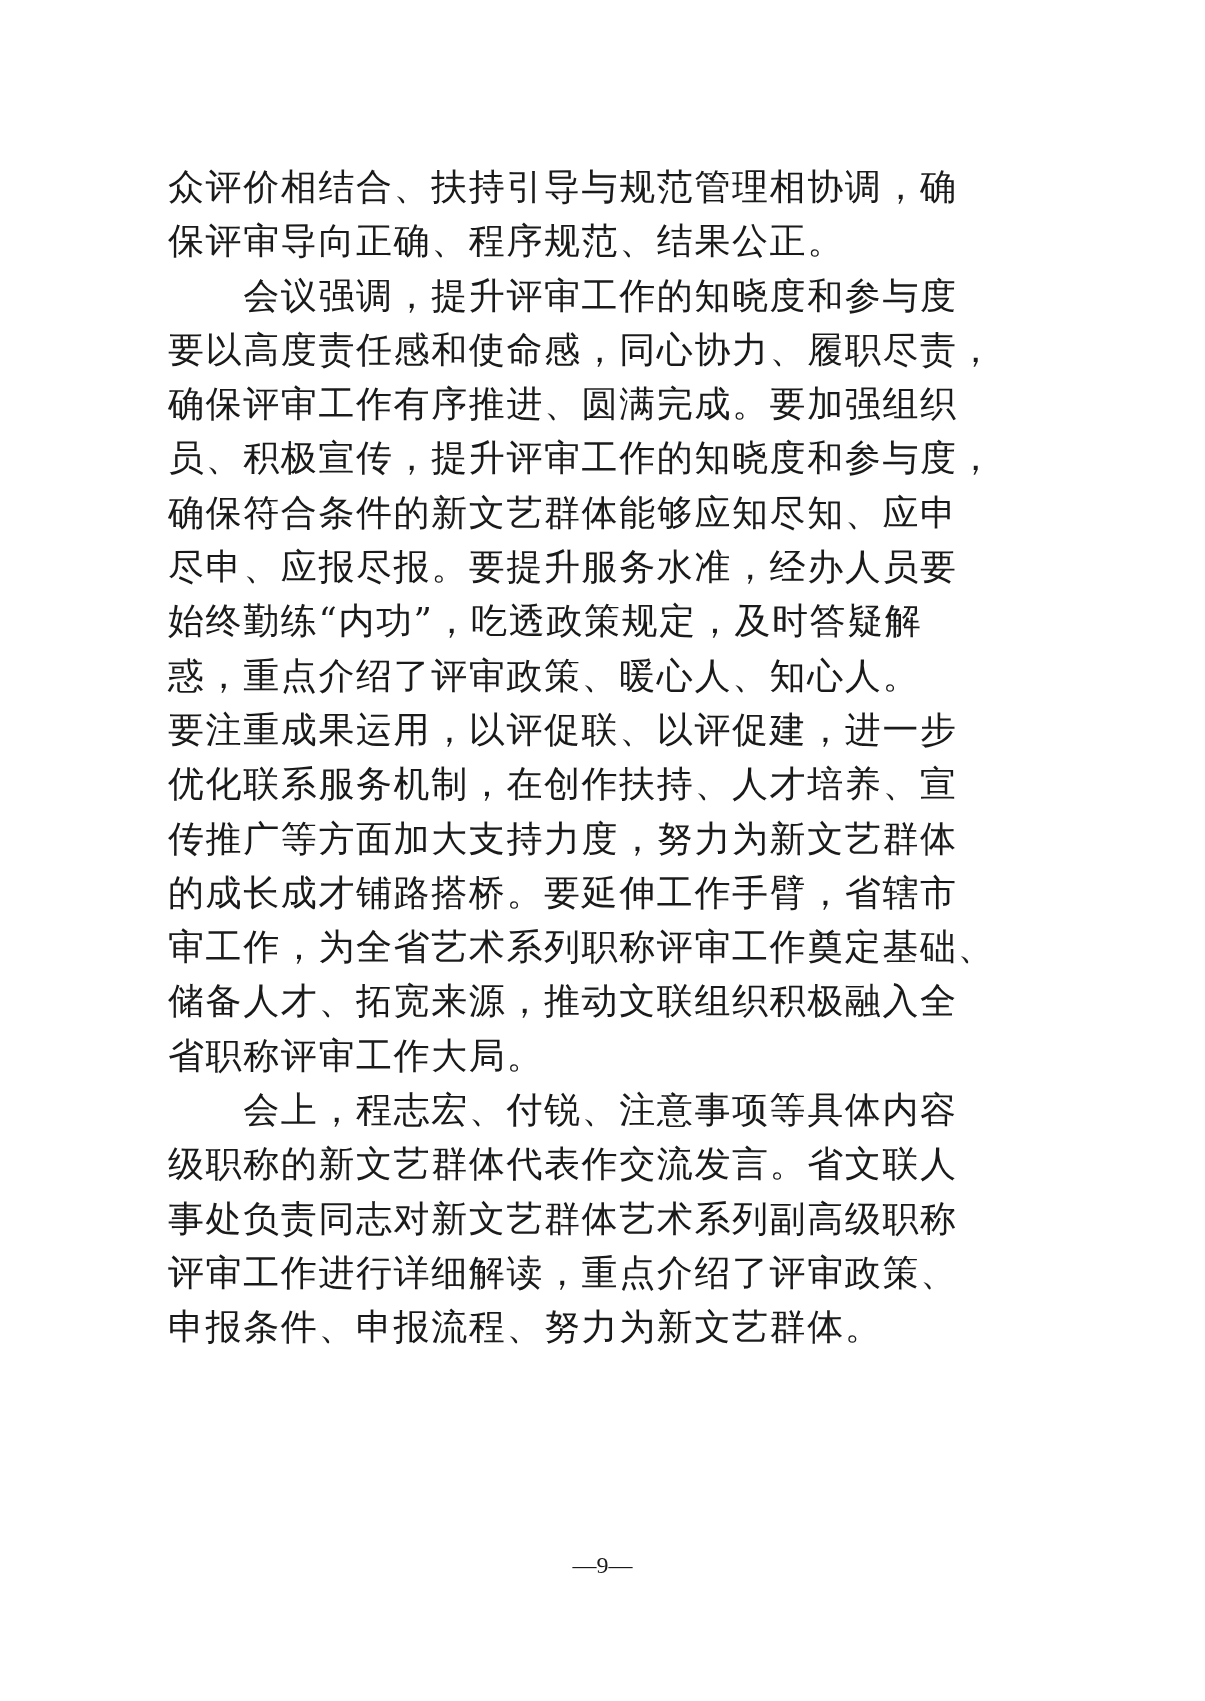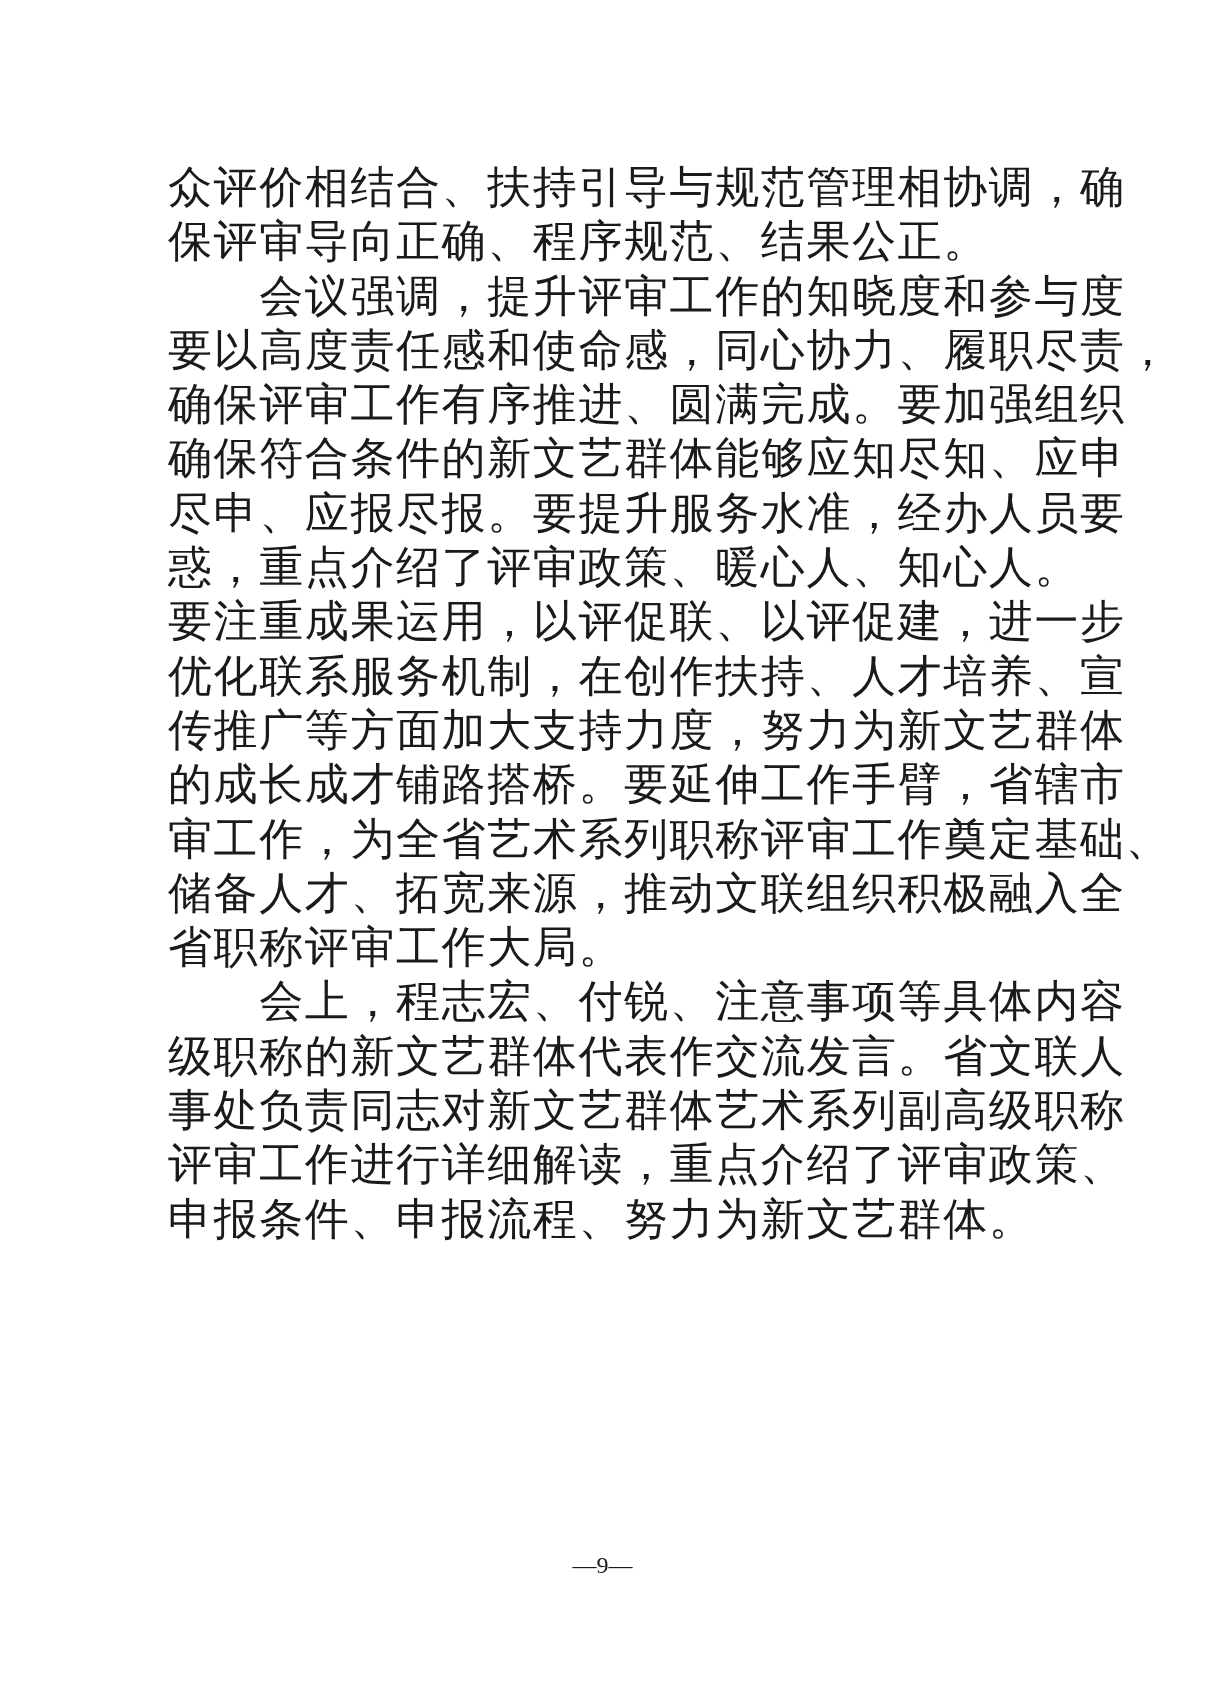--- a/index.html
+++ b/index.html
@@ -25,21 +25,21 @@
     }
     .body-text {
       position: absolute;
       left: 168px;
       top: 160px;
       width: 790px;
     }
     .line {
       height: 54.3px;
       line-height: 54.3px;
-      font-size: 44px;
+      font-size: 36px;
       white-space: nowrap;
       letter-spacing: 1.6px;
     }
     .page-number {
       position: absolute;
       left: 0;
       width: 1205px;
       top: 1552px;
       text-align: center;
       font-size: 24px;
@@ -50,22 +50,24 @@
 </head>
 <body>
 
 <div class="page">
   <div class="body-text">
     <div class="line">众评价相结合、扶持引导与规范管理相协调，确</div>
     <div class="line">保评审导向正确、程序规范、结果公正。</div>
     <div class="line">　　会议强调，提升评审工作的知晓度和参与度</div>
     <div class="line">要以高度责任感和使命感，同心协力、履职尽责，</div>
     <div class="line">确保评审工作有序推进、圆满完成。要加强组织</div>
+    <div class="line">员、积极宣传，提升评审工作的知晓度和参与度，</div>
     <div class="line">确保符合条件的新文艺群体能够应知尽知、应申</div>
     <div class="line">尽申、应报尽报。要提升服务水准，经办人员要</div>
+    <div class="line">始终勤练“内功”，吃透政策规定，及时答疑解</div>
     <div class="line">惑，重点介绍了评审政策、暖心人、知心人。</div>
     <div class="line">要注重成果运用，以评促联、以评促建，进一步</div>
     <div class="line">优化联系服务机制，在创作扶持、人才培养、宣</div>
     <div class="line">传推广等方面加大支持力度，努力为新文艺群体</div>
     <div class="line">的成长成才铺路搭桥。要延伸工作手臂，省辖市</div>
     <div class="line">审工作，为全省艺术系列职称评审工作奠定基础、</div>
     <div class="line">储备人才、拓宽来源，推动文联组织积极融入全</div>
     <div class="line">省职称评审工作大局。</div>
     <div class="line">　　会上，程志宏、付锐、注意事项等具体内容</div>
     <div class="line">级职称的新文艺群体代表作交流发言。省文联人</div>

